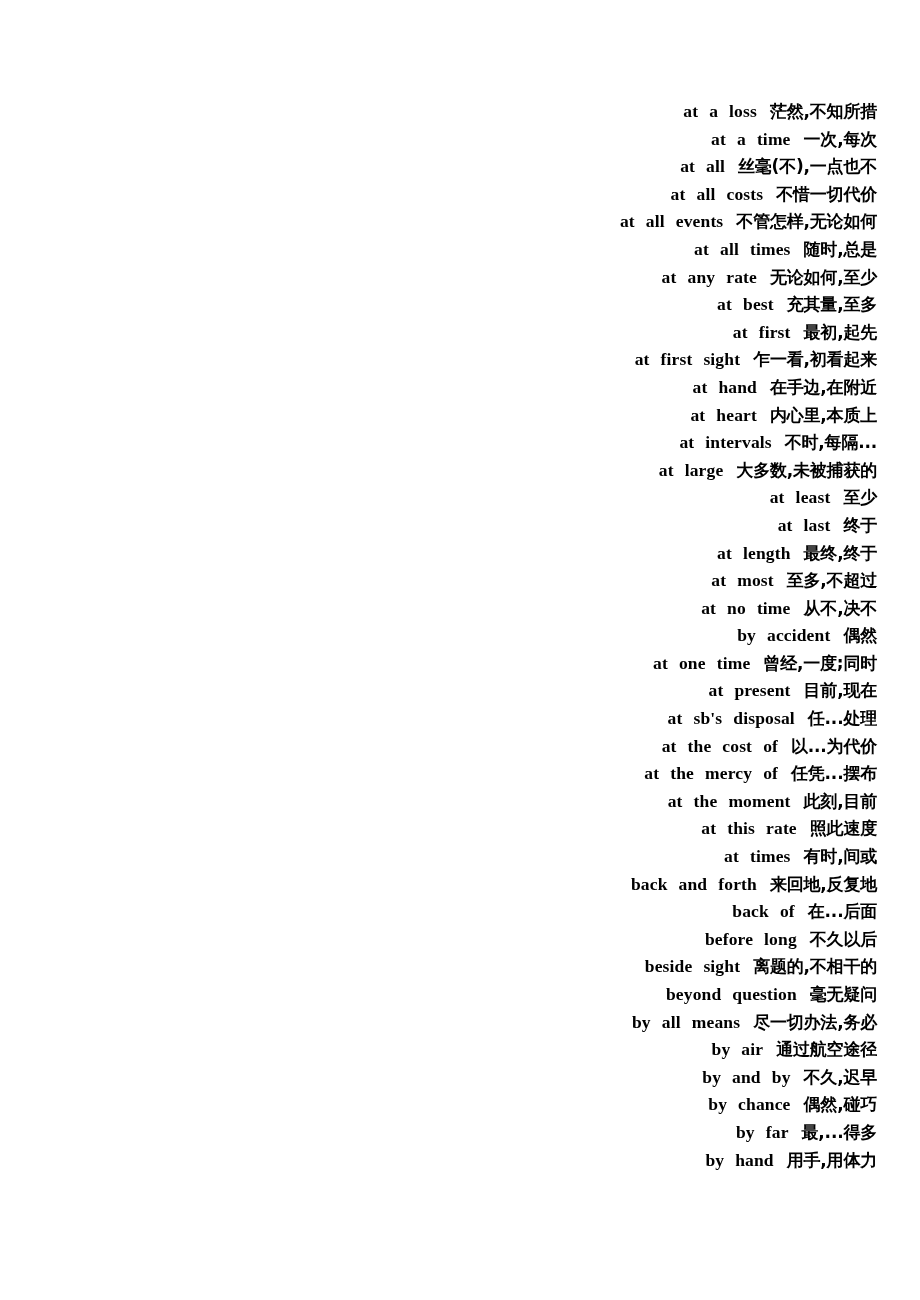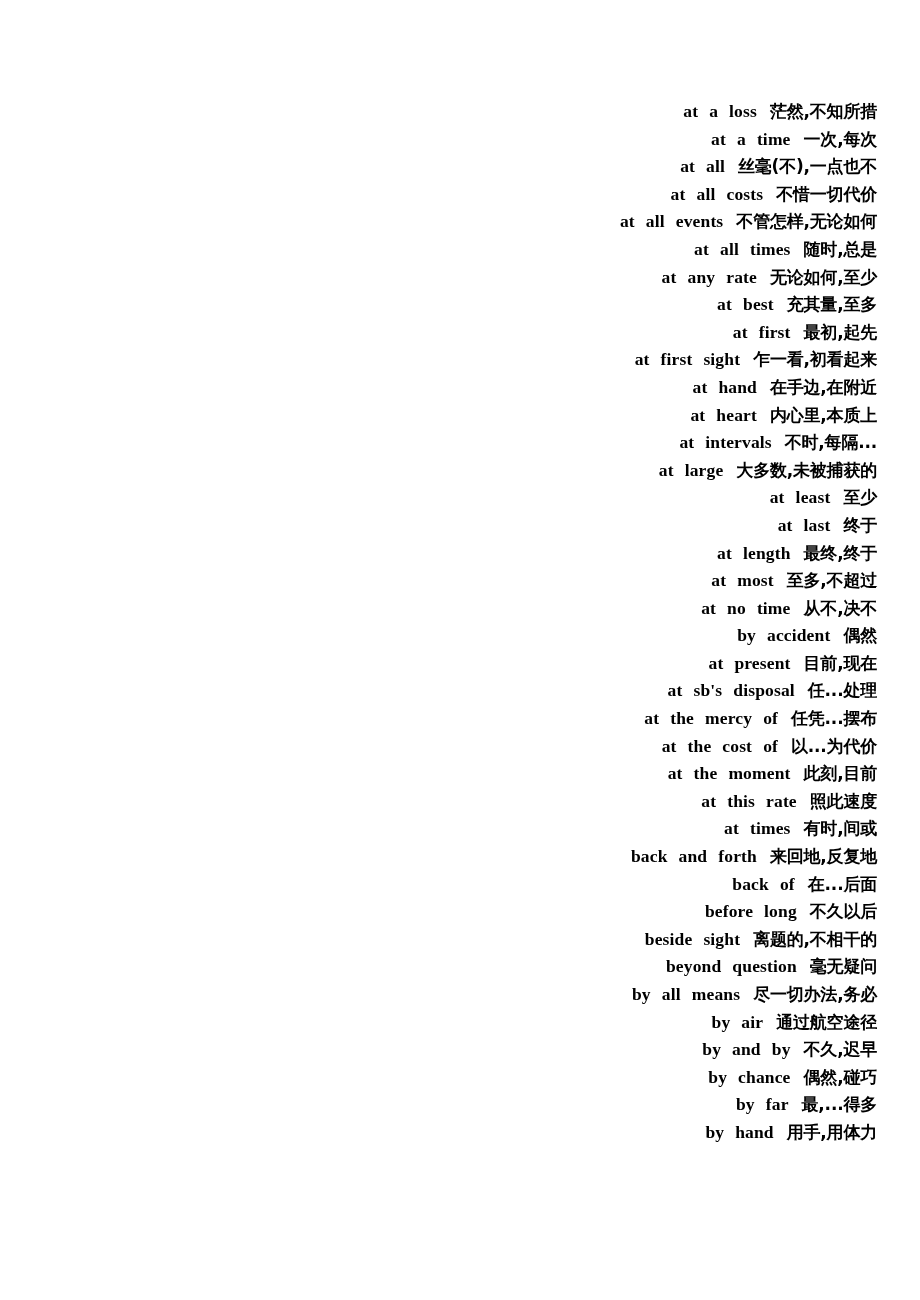--- a/index.html
+++ b/index.html
@@ -77,24 +77,25 @@
       <div class="entry-row"><span class="entry-phrase">at   hand</span><span class="entry-gloss">在手边,在附近</span></div>
       <div class="entry-row"><span class="entry-phrase">at   heart</span><span class="entry-gloss">内心里,本质上</span></div>
       <div class="entry-row"><span class="entry-phrase">at   intervals</span><span class="entry-gloss">不时,每隔...</span></div>
       <div class="entry-row"><span class="entry-phrase">at   large</span><span class="entry-gloss">大多数,未被捕获的</span></div>
       <div class="entry-row"><span class="entry-phrase">at   least</span><span class="entry-gloss">至少</span></div>
       <div class="entry-row"><span class="entry-phrase">at   last</span><span class="entry-gloss">终于</span></div>
       <div class="entry-row"><span class="entry-phrase">at   length</span><span class="entry-gloss">最终,终于</span></div>
       <div class="entry-row"><span class="entry-phrase">at   most</span><span class="entry-gloss">至多,不超过</span></div>
       <div class="entry-row"><span class="entry-phrase">at   no   time</span><span class="entry-gloss">从不,决不</span></div>
       <div class="entry-row"><span class="entry-phrase">by   accident</span><span class="entry-gloss">偶然</span></div>
+      <div class="entry-row"><span class="entry-phrase">at   one   time</span><span class="entry-gloss">曾经,一度;同时</span></div>
       <div class="entry-row"><span class="entry-phrase">at   present</span><span class="entry-gloss">目前,现在</span></div>
       <div class="entry-row"><span class="entry-phrase">at   sb's   disposal</span><span class="entry-gloss">任...处理</span></div>
+      <div class="entry-row"><span class="entry-phrase">at   the   cost   of</span><span class="entry-gloss">以...为代价</span></div>
       <div class="entry-row"><span class="entry-phrase">at   the   mercy   of</span><span class="entry-gloss">任凭...摆布</span></div>
-      <div class="entry-row"><span class="entry-phrase">at   the   cost   of</span><span class="entry-gloss">以...为代价</span></div>
       <div class="entry-row"><span class="entry-phrase">at   the   moment</span><span class="entry-gloss">此刻,目前</span></div>
       <div class="entry-row"><span class="entry-phrase">at   this   rate</span><span class="entry-gloss">照此速度</span></div>
       <div class="entry-row"><span class="entry-phrase">at   times</span><span class="entry-gloss">有时,间或</span></div>
       <div class="entry-row"><span class="entry-phrase">back   and   forth</span><span class="entry-gloss">来回地,反复地</span></div>
       <div class="entry-row"><span class="entry-phrase">back   of</span><span class="entry-gloss">在...后面</span></div>
       <div class="entry-row"><span class="entry-phrase">before   long</span><span class="entry-gloss">不久以后</span></div>
       <div class="entry-row"><span class="entry-phrase">beside   sight</span><span class="entry-gloss">离题的,不相干的</span></div>
       <div class="entry-row"><span class="entry-phrase">beyond   question</span><span class="entry-gloss">毫无疑问</span></div>
       <div class="entry-row"><span class="entry-phrase">by   all   means</span><span class="entry-gloss">尽一切办法,务必</span></div>
       <div class="entry-row"><span class="entry-phrase">by   air</span><span class="entry-gloss">通过航空途径</span></div>

